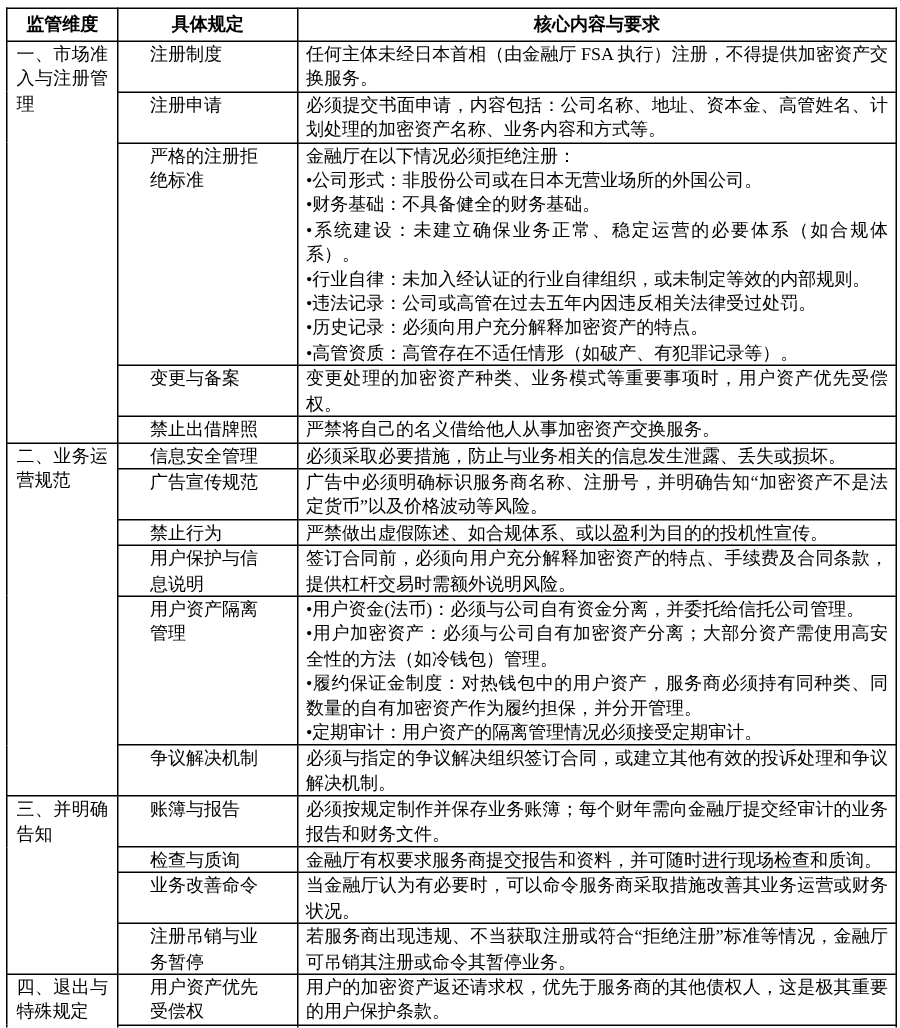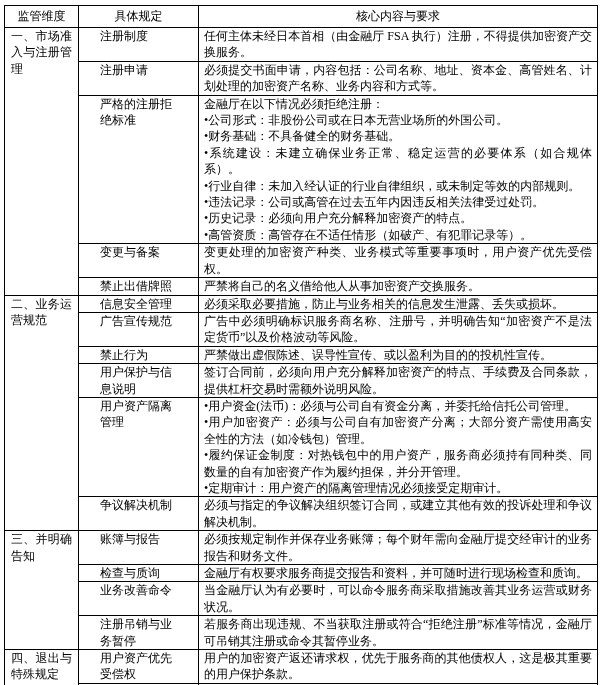--- a/index.html
+++ b/index.html
@@ -20,21 +20,21 @@
     width: 593px;
   }
   .reg-table th, .reg-table td {
     border: 1px solid #000;
     vertical-align: top;
     font-size: 12px;
     line-height: 16.4px;
     word-break: break-all;
   }
   .reg-table th {
-    font-weight: normal;
+    font-weight: bold;
     text-align: center;
     padding: 2px 0;
     line-height: 17px;
   }
   .reg-table td { padding: 0 5px; }
   td.dim-cell {
     text-align: justify;
     padding: 0 6px;
   }
   td.rule-cell {
@@ -115,21 +115,21 @@
         </tr>
         <tr>
           <td class="rule-cell">广告宣传规范</td>
           <td class="content-cell">
             <div class="content-line">广告中必须明确标识服务商名称、注册号，并明确告知“加密资产不是法定货币”以及价格波动等风险。</div>
           </td>
         </tr>
         <tr>
           <td class="rule-cell">禁止行为</td>
           <td class="content-cell">
-            <div class="content-line">严禁做出虚假陈述、误导性宣传、或以盈利为目的的投机性宣传。</div>
+            <div class="content-line">严禁做出虚假陈述、如合规体系、或以盈利为目的的投机性宣传。</div>
           </td>
         </tr>
         <tr>
           <td class="rule-cell">用户保护与信息说明</td>
           <td class="content-cell">
             <div class="content-line">签订合同前，必须向用户充分解释加密资产的特点、手续费及合同条款，提供杠杆交易时需额外说明风险。</div>
           </td>
         </tr>
         <tr>
           <td class="rule-cell">用户资产隔离管理</td>

